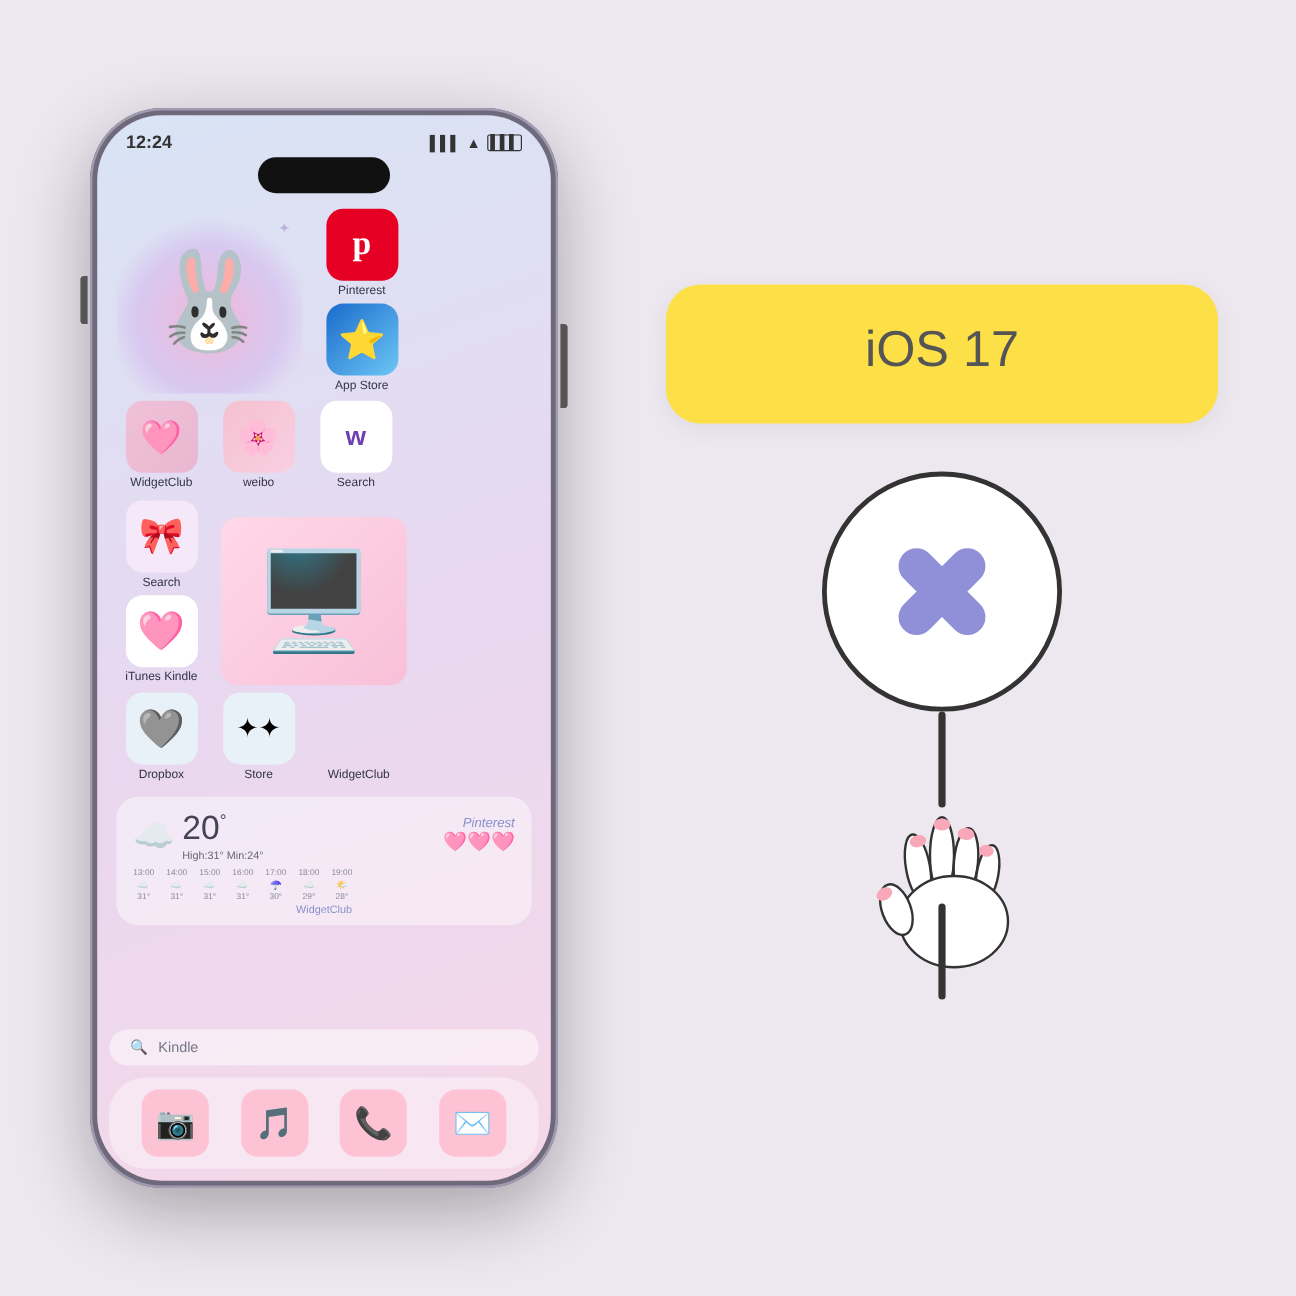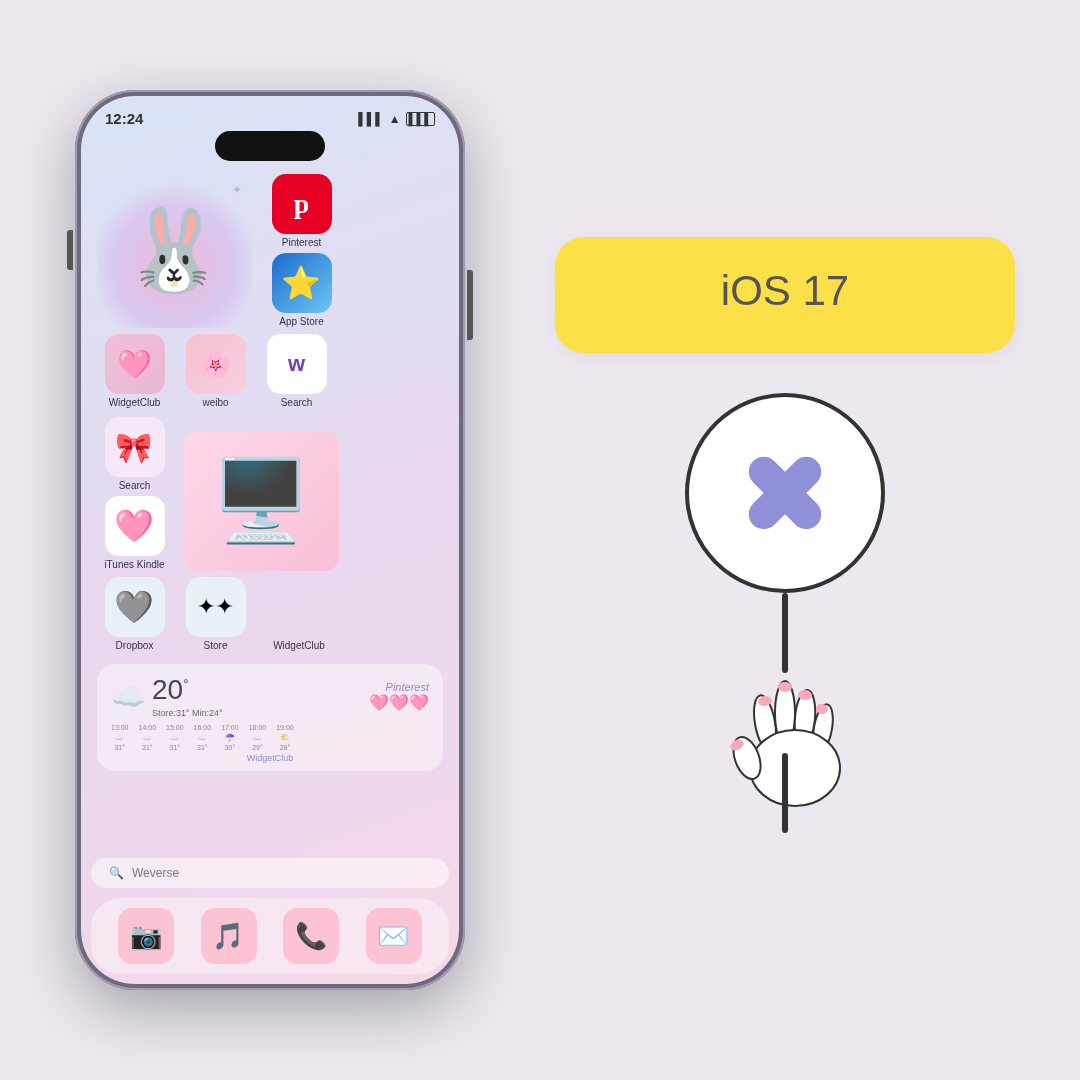--- a/index.html
+++ b/index.html
@@ -470,21 +470,21 @@
         </div>
 
         <div class="weather-widget">
           <div class="weather-top">
             <div class="weather-left">
               <span style="font-size:28px;">☁️</span>
               <div>
                 <div class="weather-temp">
                   <span>20</span><span class="weather-sup">°</span>
                 </div>
-                <div class="weather-sub">Store:31° Min:24°</div>
+                <div class="weather-sub">High:31° Min:24°</div>
               </div>
             </div>
             <div style="text-align:right;">
               <div class="weather-city">Pinterest</div>
               <div class="weather-hearts">🩷🩷🩷</div>
             </div>
           </div>
 
           <div class="weather-hours">
             <div class="weather-hour-col">
@@ -523,21 +523,21 @@
               <span class="weather-label">28°</span>
             </div>
           </div>
           <div class="widget-footer">WidgetClub</div>
         </div>
 
       </div>
 
       <div class="search-bar">
         <span>🔍</span>
-        <span>Weverse</span>
+        <span>Kindle</span>
       </div>
 
       <div class="dock">
         <div class="dock-icon">📷</div>
         <div class="dock-icon">🎵</div>
         <div class="dock-icon">📞</div>
         <div class="dock-icon">✉️</div>
       </div>
 
     </div>

